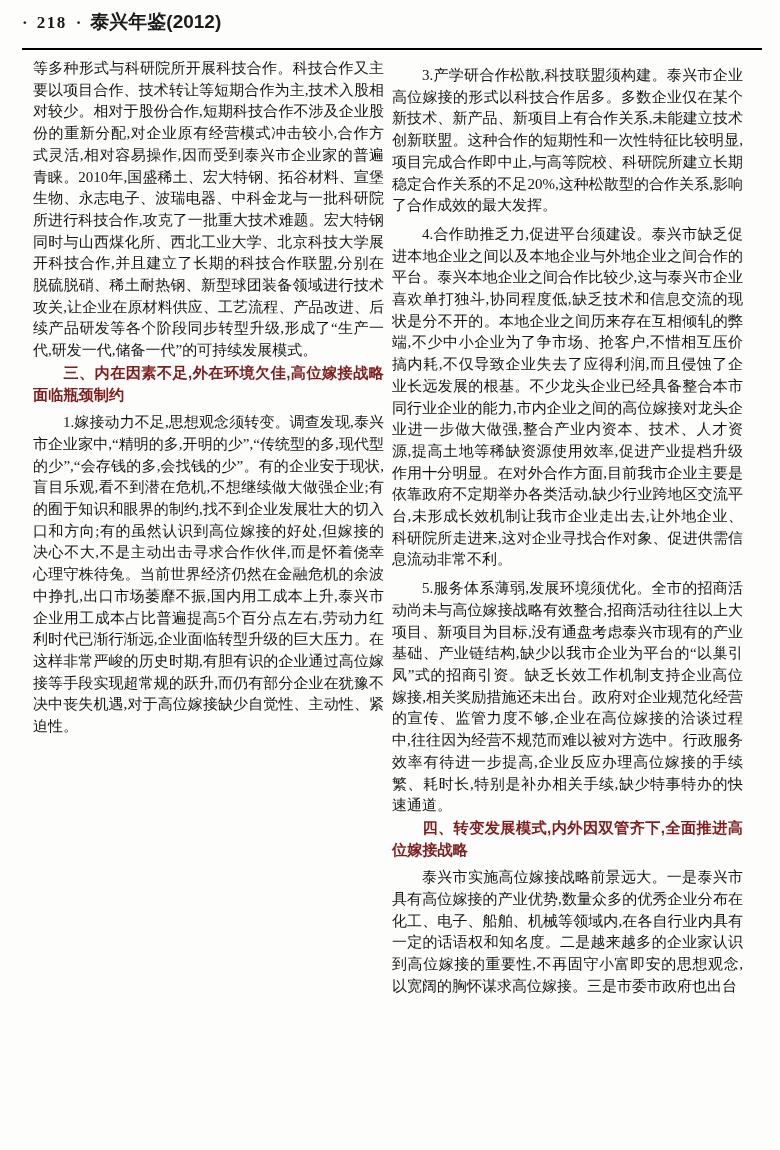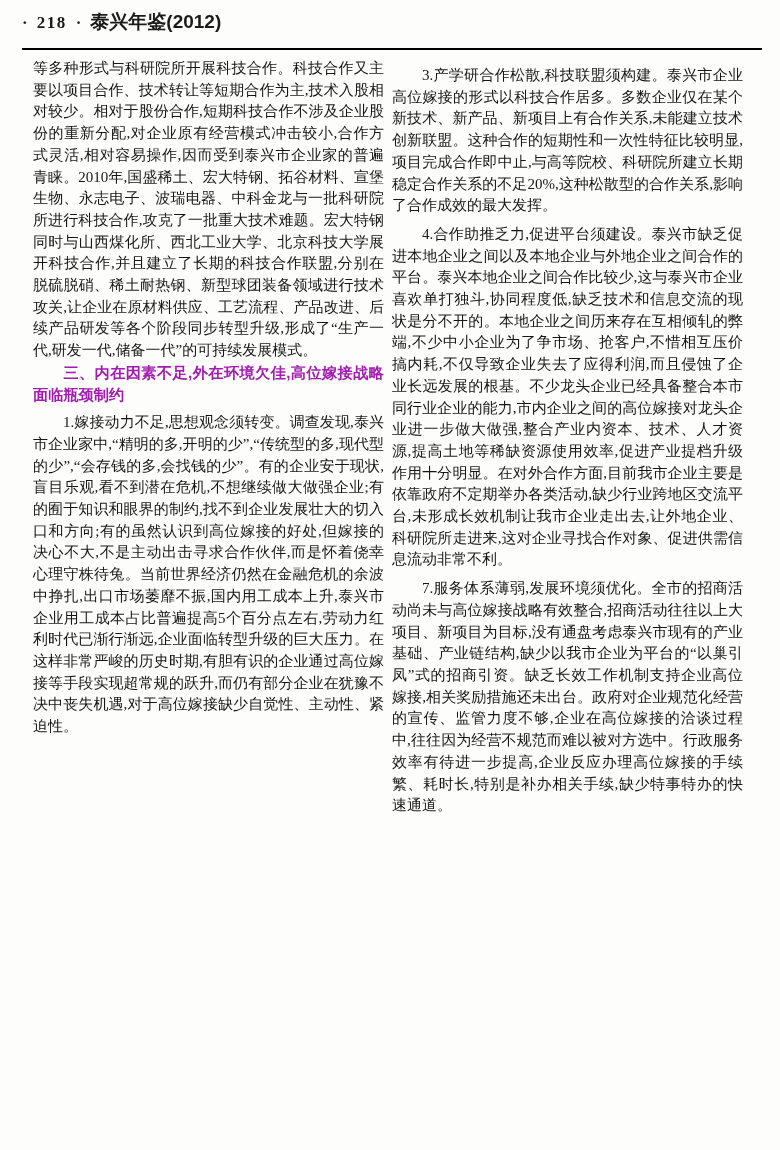--- a/index.html
+++ b/index.html
@@ -67,21 +67,21 @@
   p.para-cont { text-indent: 0; }
   .section-heading {
     margin: 0;
     font-family: "Liberation Sans", "DejaVu Sans", sans-serif;
     font-weight: 700;
     font-size: 15.2px;
     line-height: 21.7px;
     text-indent: 2em;
     text-align: justify;
     word-break: break-all;
-    color: #a21caf;
+    color: #7f1d1d;
   }
 </style>
 </head>
 <body>
 
 <div class="page">
 
   <header class="page-header">
     <span class="hdr-dot">·</span>
     <span class="page-number">218</span>
@@ -95,18 +95,20 @@
 
     <section class="column">
       <p class="para-cont">等多种形式与科研院所开展科技合作。科技合作又主要以项目合作、技术转让等短期合作为主,技术入股相对较少。相对于股份合作,短期科技合作不涉及企业股份的重新分配,对企业原有经营模式冲击较小,合作方式灵活,相对容易操作,因而受到泰兴市企业家的普遍青睐。2010年,国盛稀土、宏大特钢、拓谷材料、宣堡生物、永志电子、波瑞电器、中科金龙与一批科研院所进行科技合作,攻克了一批重大技术难题。宏大特钢同时与山西煤化所、西北工业大学、北京科技大学展开科技合作,并且建立了长期的科技合作联盟,分别在脱硫脱硝、稀土耐热钢、新型球团装备领域进行技术攻关,让企业在原材料供应、工艺流程、产品改进、后续产品研发等各个阶段同步转型升级,形成了“生产一代,研发一代,储备一代”的可持续发展模式。</p>
       <h2 class="section-heading">三、内在因素不足,外在环境欠佳,高位嫁接战略面临瓶颈制约</h2>
       <p class="para-body">1.嫁接动力不足,思想观念须转变。调查发现,泰兴市企业家中,“精明的多,开明的少”,“传统型的多,现代型的少”,“会存钱的多,会找钱的少”。有的企业安于现状,盲目乐观,看不到潜在危机,不想继续做大做强企业;有的囿于知识和眼界的制约,找不到企业发展壮大的切入口和方向;有的虽然认识到高位嫁接的好处,但嫁接的决心不大,不是主动出击寻求合作伙伴,而是怀着侥幸心理守株待兔。当前世界经济仍然在金融危机的余波中挣扎,出口市场萎靡不振,国内用工成本上升,泰兴市企业用工成本占比普遍提高5个百分点左右,劳动力红利时代已渐行渐远,企业面临转型升级的巨大压力。在这样非常严峻的历史时期,有胆有识的企业通过高位嫁接等手段实现超常规的跃升,而仍有部分企业在犹豫不决中丧失机遇,对于高位嫁接缺少自觉性、主动性、紧迫性。</p>
     </section>
 
     <section class="column">
       <p class="para-body">3.产学研合作松散,科技联盟须构建。泰兴市企业高位嫁接的形式以科技合作居多。多数企业仅在某个新技术、新产品、新项目上有合作关系,未能建立技术创新联盟。这种合作的短期性和一次性特征比较明显,项目完成合作即中止,与高等院校、科研院所建立长期稳定合作关系的不足20%,这种松散型的合作关系,影响了合作成效的最大发挥。</p>
       <p class="para-body">4.合作助推乏力,促进平台须建设。泰兴市缺乏促进本地企业之间以及本地企业与外地企业之间合作的平台。泰兴本地企业之间合作比较少,这与泰兴市企业喜欢单打独斗,协同程度低,缺乏技术和信息交流的现状是分不开的。本地企业之间历来存在互相倾轧的弊端,不少中小企业为了争市场、抢客户,不惜相互压价搞内耗,不仅导致企业失去了应得利润,而且侵蚀了企业长远发展的根基。不少龙头企业已经具备整合本市同行业企业的能力,市内企业之间的高位嫁接对龙头企业进一步做大做强,整合产业内资本、技术、人才资源,提高土地等稀缺资源使用效率,促进产业提档升级作用十分明显。在对外合作方面,目前我市企业主要是依靠政府不定期举办各类活动,缺少行业跨地区交流平台,未形成长效机制让我市企业走出去,让外地企业、科研院所走进来,这对企业寻找合作对象、促进供需信息流动非常不利。</p>
-      <p class="para-body">7.服务体系薄弱,发展环境须优化。全市的招商活动尚未与高位嫁接战略有效整合,招商活动往往以上大项目、新项目为目标,没有通盘考虑泰兴市现有的产业基础、产业链结构,缺少以我市企业为平台的“以巢引凤”式的招商引资。缺乏长效工作机制支持企业高位嫁接,相关奖励措施还未出台。政府对企业规范化经营的宣传、监管力度不够,企业在高位嫁接的洽谈过程中,往往因为经营不规范而难以被对方选中。行政服务效率有待进一步提高,企业反应办理高位嫁接的手续繁、耗时长,特别是补办相关手续,缺少特事特办的快速通道。</p>
+      <p class="para-body">5.服务体系薄弱,发展环境须优化。全市的招商活动尚未与高位嫁接战略有效整合,招商活动往往以上大项目、新项目为目标,没有通盘考虑泰兴市现有的产业基础、产业链结构,缺少以我市企业为平台的“以巢引凤”式的招商引资。缺乏长效工作机制支持企业高位嫁接,相关奖励措施还未出台。政府对企业规范化经营的宣传、监管力度不够,企业在高位嫁接的洽谈过程中,往往因为经营不规范而难以被对方选中。行政服务效率有待进一步提高,企业反应办理高位嫁接的手续繁、耗时长,特别是补办相关手续,缺少特事特办的快速通道。</p>
+      <h2 class="section-heading">四、转变发展模式,内外因双管齐下,全面推进高位嫁接战略</h2>
+      <p class="para-body">泰兴市实施高位嫁接战略前景远大。一是泰兴市具有高位嫁接的产业优势,数量众多的优秀企业分布在化工、电子、船舶、机械等领域内,在各自行业内具有一定的话语权和知名度。二是越来越多的企业家认识到高位嫁接的重要性,不再固守小富即安的思想观念,以宽阔的胸怀谋求高位嫁接。三是市委市政府也出台</p>
     </section>
 
   </main>
 
 </div>
 
 </body></html>

